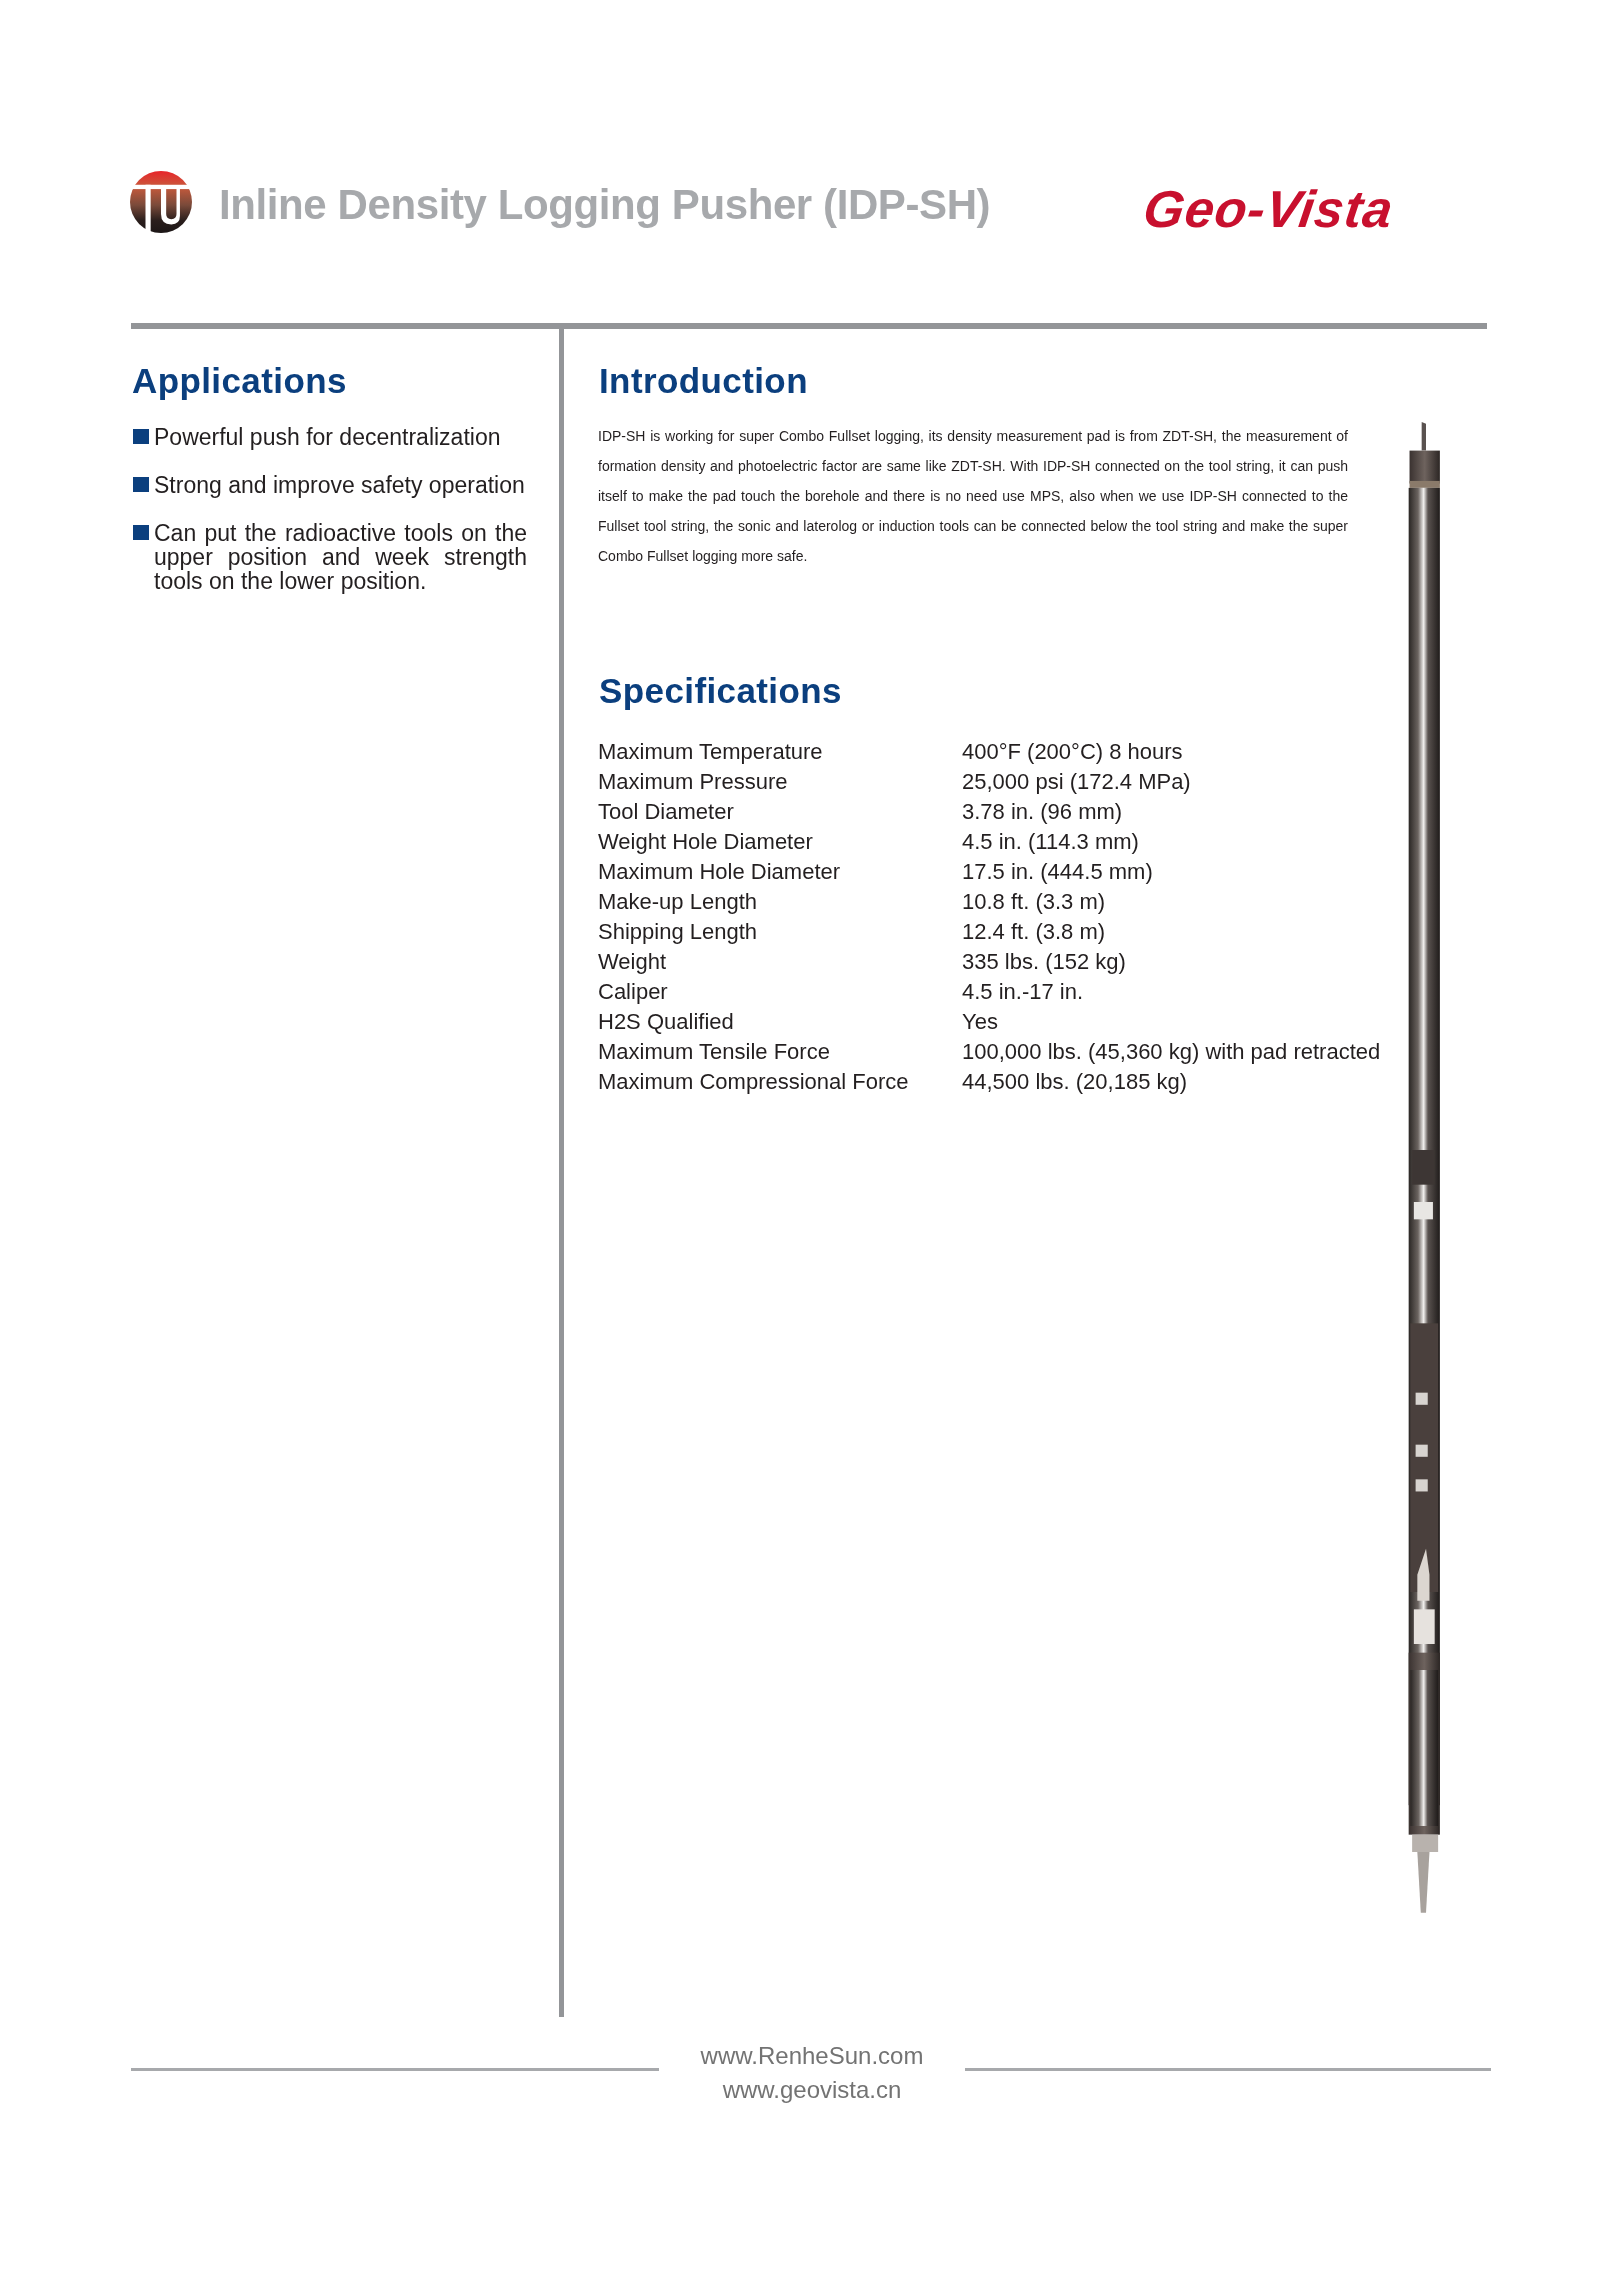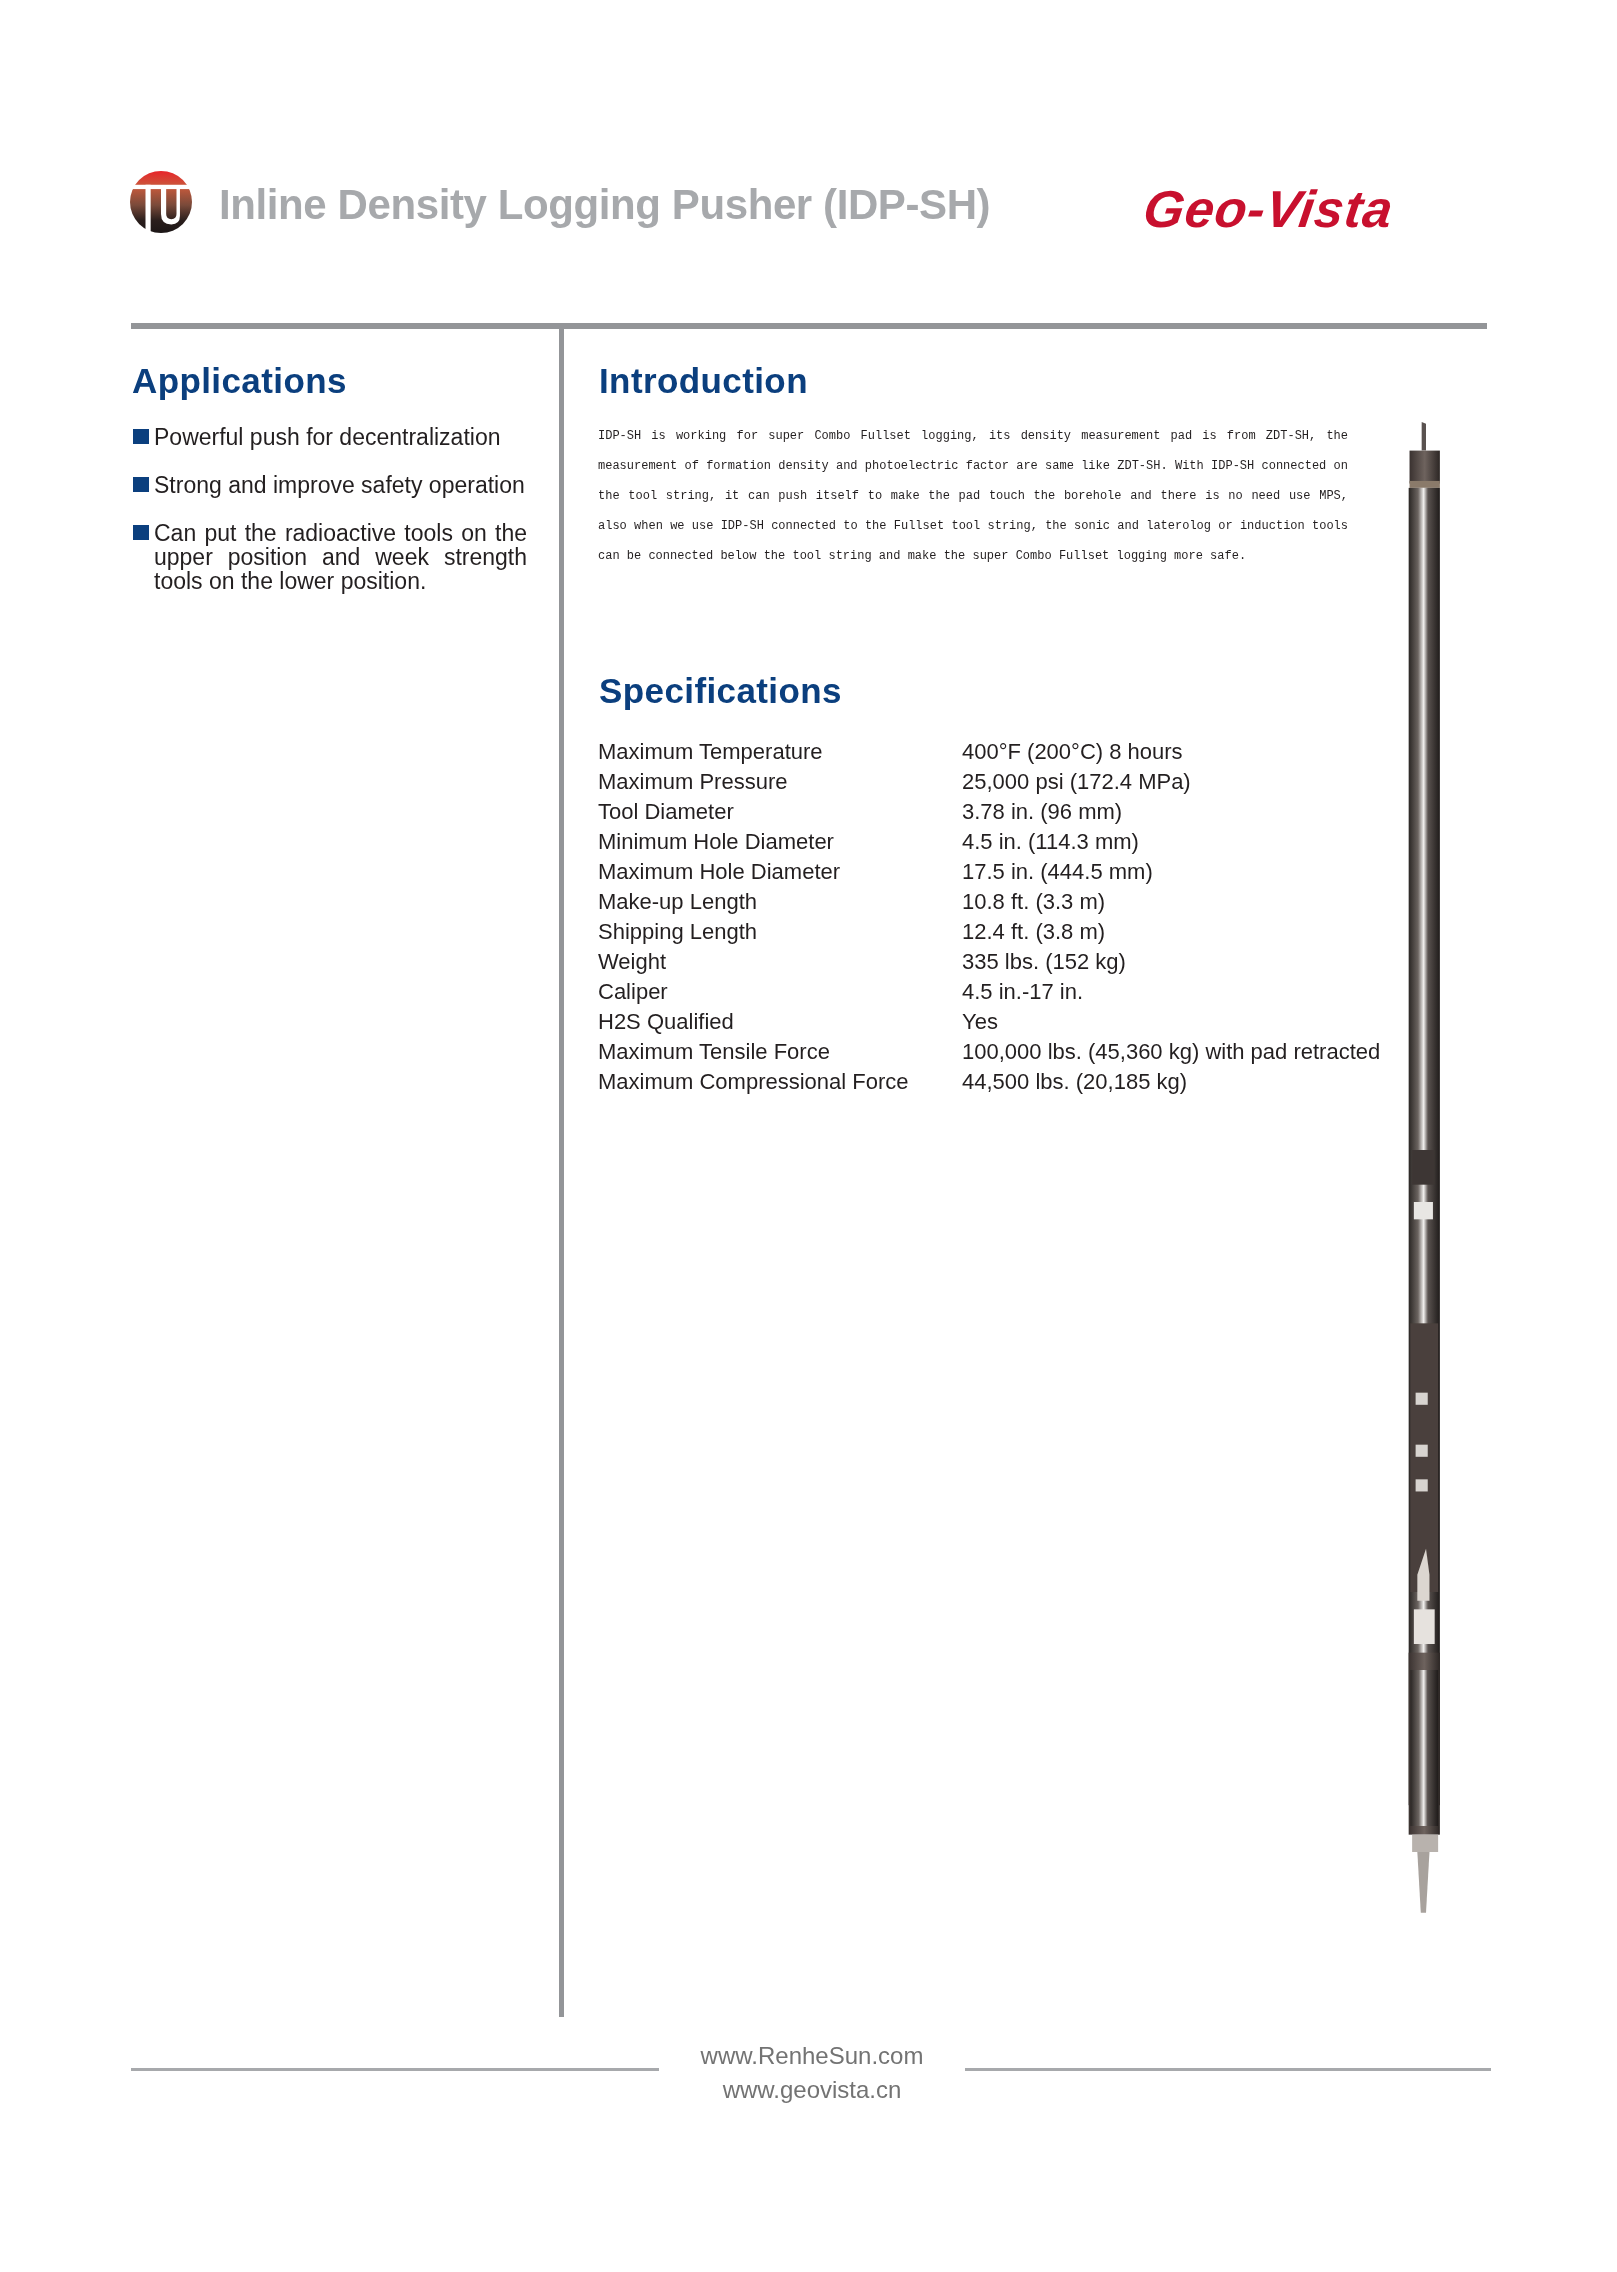--- a/index.html
+++ b/index.html
@@ -26,22 +26,22 @@
     .h-specs { left: 599px; top: 671px; }
 
     
     .apps-list { left: 133px; top: 425px; width: 394px; margin: 0; padding: 0; list-style: none; }
     .apps-list li { position: relative; padding-left: 21px; font-size: 23px; line-height: 24px;
                     margin-bottom: 24px; text-align: justify; }
     .apps-list li .bullet { position: absolute; left: 0; top: 4.3px; width: 15.6px; height: 14.7px;
                             background: #0b3f7e; }
 
     
-    .intro-text { left: 598px; top: 421px; width: 750px; font-size: 12px; line-height: 30px;
-                  text-align: justify; font-family: Liberation Mono, monospace; }
+    .intro-text { left: 598px; top: 421px; width: 750px; font-size: 14px; line-height: 30px;
+                  text-align: justify; }
 
     
     .specs-table { left: 598px; top: 737px; border-collapse: collapse; font-size: 22px; }
     .specs-table td { padding: 0; height: 30px; line-height: 30px; vertical-align: middle; white-space: nowrap; }
     .specs-table td.label { width: 364px; }
 
     
     .tool { left: 1400px; top: 422px; width: 52px; height: 1495px; }
 
     
@@ -107,21 +107,21 @@
       </tr>
     <tr>
         <td class="label">Maximum Pressure</td>
         <td>25,000 psi (172.4 MPa)</td>
       </tr>
     <tr>
         <td class="label">Tool Diameter</td>
         <td>3.78 in. (96 mm)</td>
       </tr>
     <tr>
-        <td class="label">Minimum Hole Diameter</td>
+        <td class="label">Weight Hole Diameter</td>
         <td>4.5 in. (114.3 mm)</td>
       </tr>
     <tr>
         <td class="label">Maximum Hole Diameter</td>
         <td>17.5 in. (444.5 mm)</td>
       </tr>
     <tr>
         <td class="label">Make-up Length</td>
         <td>10.8 ft. (3.3 m)</td>
       </tr>

